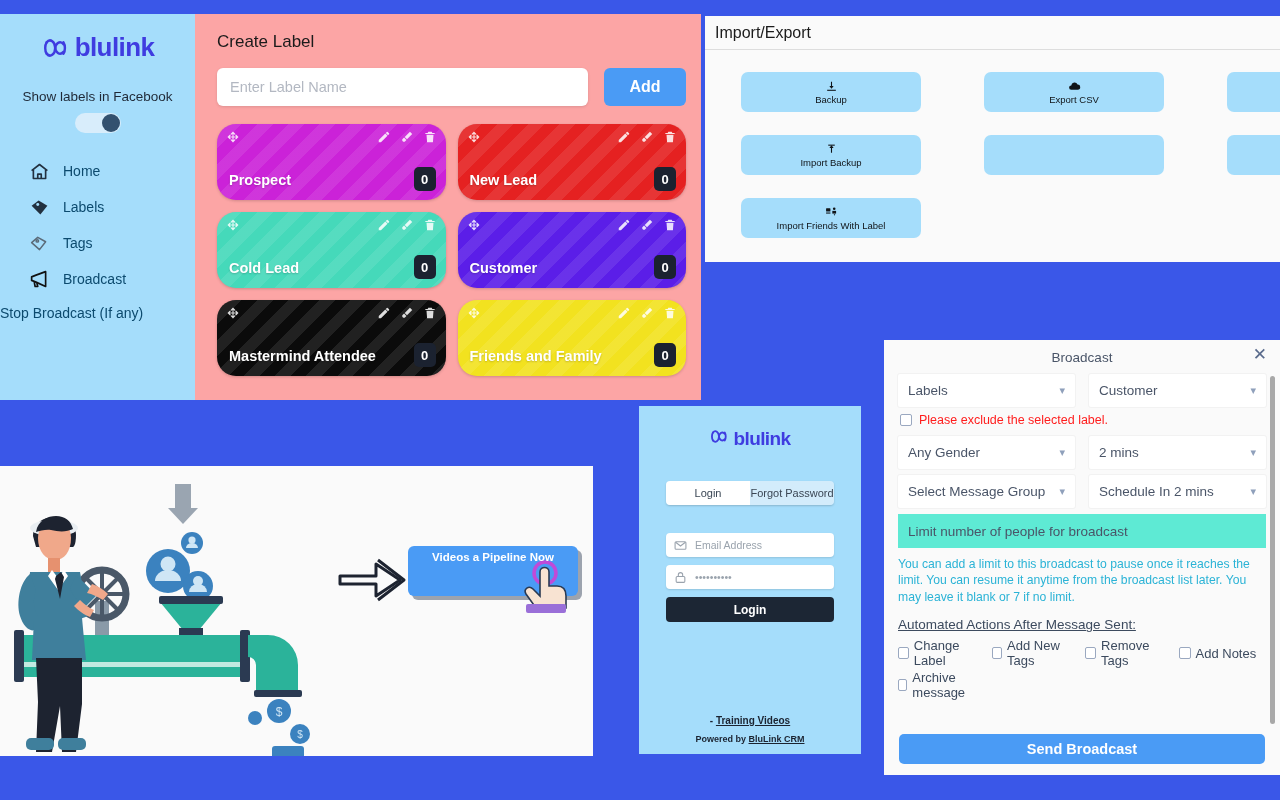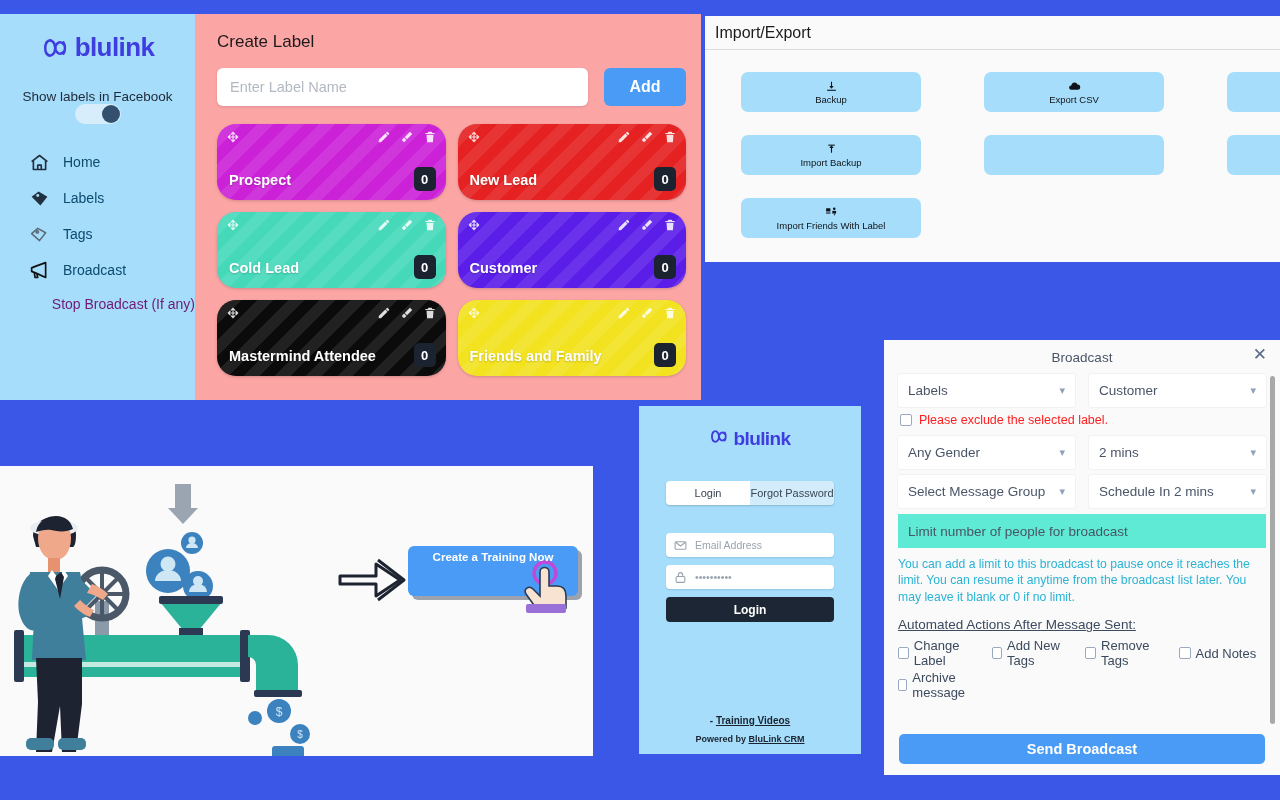--- a/index.html
+++ b/index.html
@@ -12,28 +12,28 @@
   #root { position: relative; width: 1280px; height: 800px; background: #3a57e8; }
 
   
   .sidebar {
     position: absolute; left: 0; top: 14px; width: 195px; height: 386px;
     background: #a5ddfb; padding-top: 18px;
   }
   .logo-row { display:flex; align-items:center; justify-content:center; gap:4px; margin-bottom: 26px; }
   .logo-mark { width: 30px; height: 30px; }
   .logo-text { font-size: 26px; font-weight: 700; color: #3f3ce0; letter-spacing: -0.6px; }
-  .sb-caption { text-align:center; font-size: 13.5px; color: #1f2937; }
+  .sb-caption { text-align:center; font-size: 13.5px; color: #1f2937; margin-bottom: 9px; }
   .toggle-wrap { display:flex; justify-content:center; margin-bottom: 20px; }
   .toggle { width: 46px; height: 20px; border-radius: 11px; background: #d8edfb; position: relative; }
   .toggle .knob { position:absolute; right:1px; top:1px; width:18px; height:18px; border-radius:50%; background:#33516f; }
   .nav-item { display:flex; align-items:center; gap:13px; padding: 7px 0 7px 28px; }
   .nav-ico { width:22px; height:22px; display:flex; align-items:center; justify-content:center; color:#22303f; }
   .nav-label { font-size: 14px; color: #0c4a6e; }
-  .sb-stop { text-align:right; font-size: 14px; color: #701a75; margin-top: 8px; }
+  .sb-stop { text-align:left; font-size: 14px; color: #0c4a6e; margin-top: 8px; }
 
   
   .create-panel {
     position: absolute; left: 195px; top: 14px; width: 506px; height: 386px;
     background: #fca5a5;
   }
   .cp-title { font-size: 17px; color: #1b1b1b; padding: 18px 0 0 22px; }
   .cp-form { display:flex; gap: 16px; padding: 16px 15px 0 22px; align-items:center; }
   .cp-input {
     flex: 1; height: 38px; border: none; border-radius: 6px; background: #fff;
@@ -551,21 +551,21 @@
       </g>
 
       <g>
         <circle cx="545" cy="107" r="11" fill="none" stroke="#c04ad8" stroke-width="3.5"></circle>
         <path d="M540 106c0-6 9-6 9 0v14h8c6 0 9 4 9 10v12h-30l-10-14c-3-5 3-9 7-5l7 7z" fill="#f8e3d2" stroke="#2b3a52" stroke-width="1.6"></path>
         <rect x="526" y="138" width="40" height="9" rx="2" fill="#9a6fd8"></rect>
       </g>
     </svg>
     <div style="position:absolute;left:408px;top:548px;width:170px;height:0"></div>
   </div>
-  <div style="position:absolute;left:418px;top:551px;width:150px;text-align:center;font-size:11.5px;font-weight:700;color:#fff;font-family:'Liberation Sans',sans-serif;">Create a Training Now</div>
+  <div style="position:absolute;left:418px;top:551px;width:150px;text-align:center;font-size:11.5px;font-weight:700;color:#fff;font-family:'Liberation Sans',sans-serif;">Videos a Pipeline Now</div>
 
   <div class="login-card">
     <div class="lg-logo">
       <span>
         <svg viewBox="0 0 32 32" width="21" height="21">
           <g fill="none" stroke="#3f3ce0" stroke-width="2.8" stroke-linecap="round">
             <path d="M6 10c4-5 9 0 9 5s5 10 9 5"></path>
             <path d="M6 22c4 5 9 0 9-5s5-10 9-5"></path>
             <path d="M6 10c-2 3-2 9 0 12"></path>
               <path d="M24 10c2 3 2 9 0 12"></path>
@@ -655,21 +655,21 @@
         <div class="bc-sel">
           <span>Schedule In 2 mins</span>
           <span class="bc-chev">▾</span>
         </div>
       </div>
 
       <div class="bc-limit">
         <span>Limit number of people for broadcast</span>
       </div>
 
-      <div class="bc-note">You can add a limit to this broadcast to pause once it reaches the limit. You can resume it anytime from the broadcast list later. You may leave it blank or 0 if no limit.</div>
+      <div class="bc-note">You can add a limit to this broadcast to pause once it reaches the limit. You can resume it anytime from the broadcast list later. You may leave it blank or 7 if no limit.</div>
 
       <div class="bc-actions-title">Automated Actions After Message Sent:</div>
 
       <div class="bc-cbgrid" id="bc-actions">
           <div class="bc-cbitem">
             <span class="bc-cb"></span>
             <span>Change Label</span>
           </div>
           <div class="bc-cbitem">
             <span class="bc-cb"></span>

